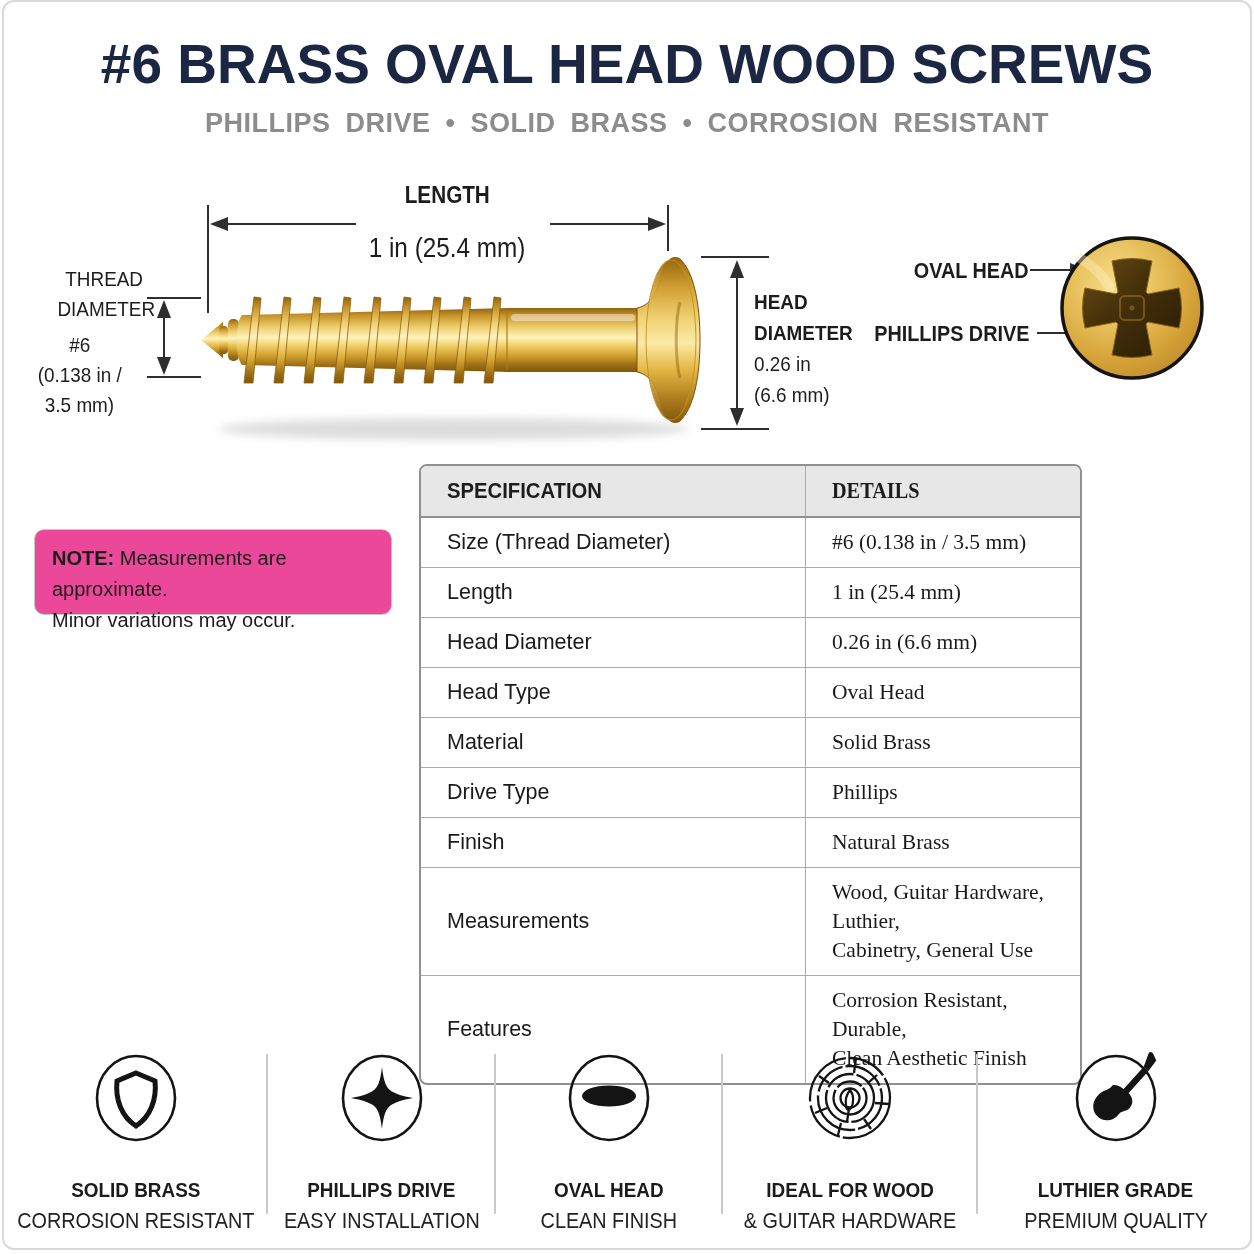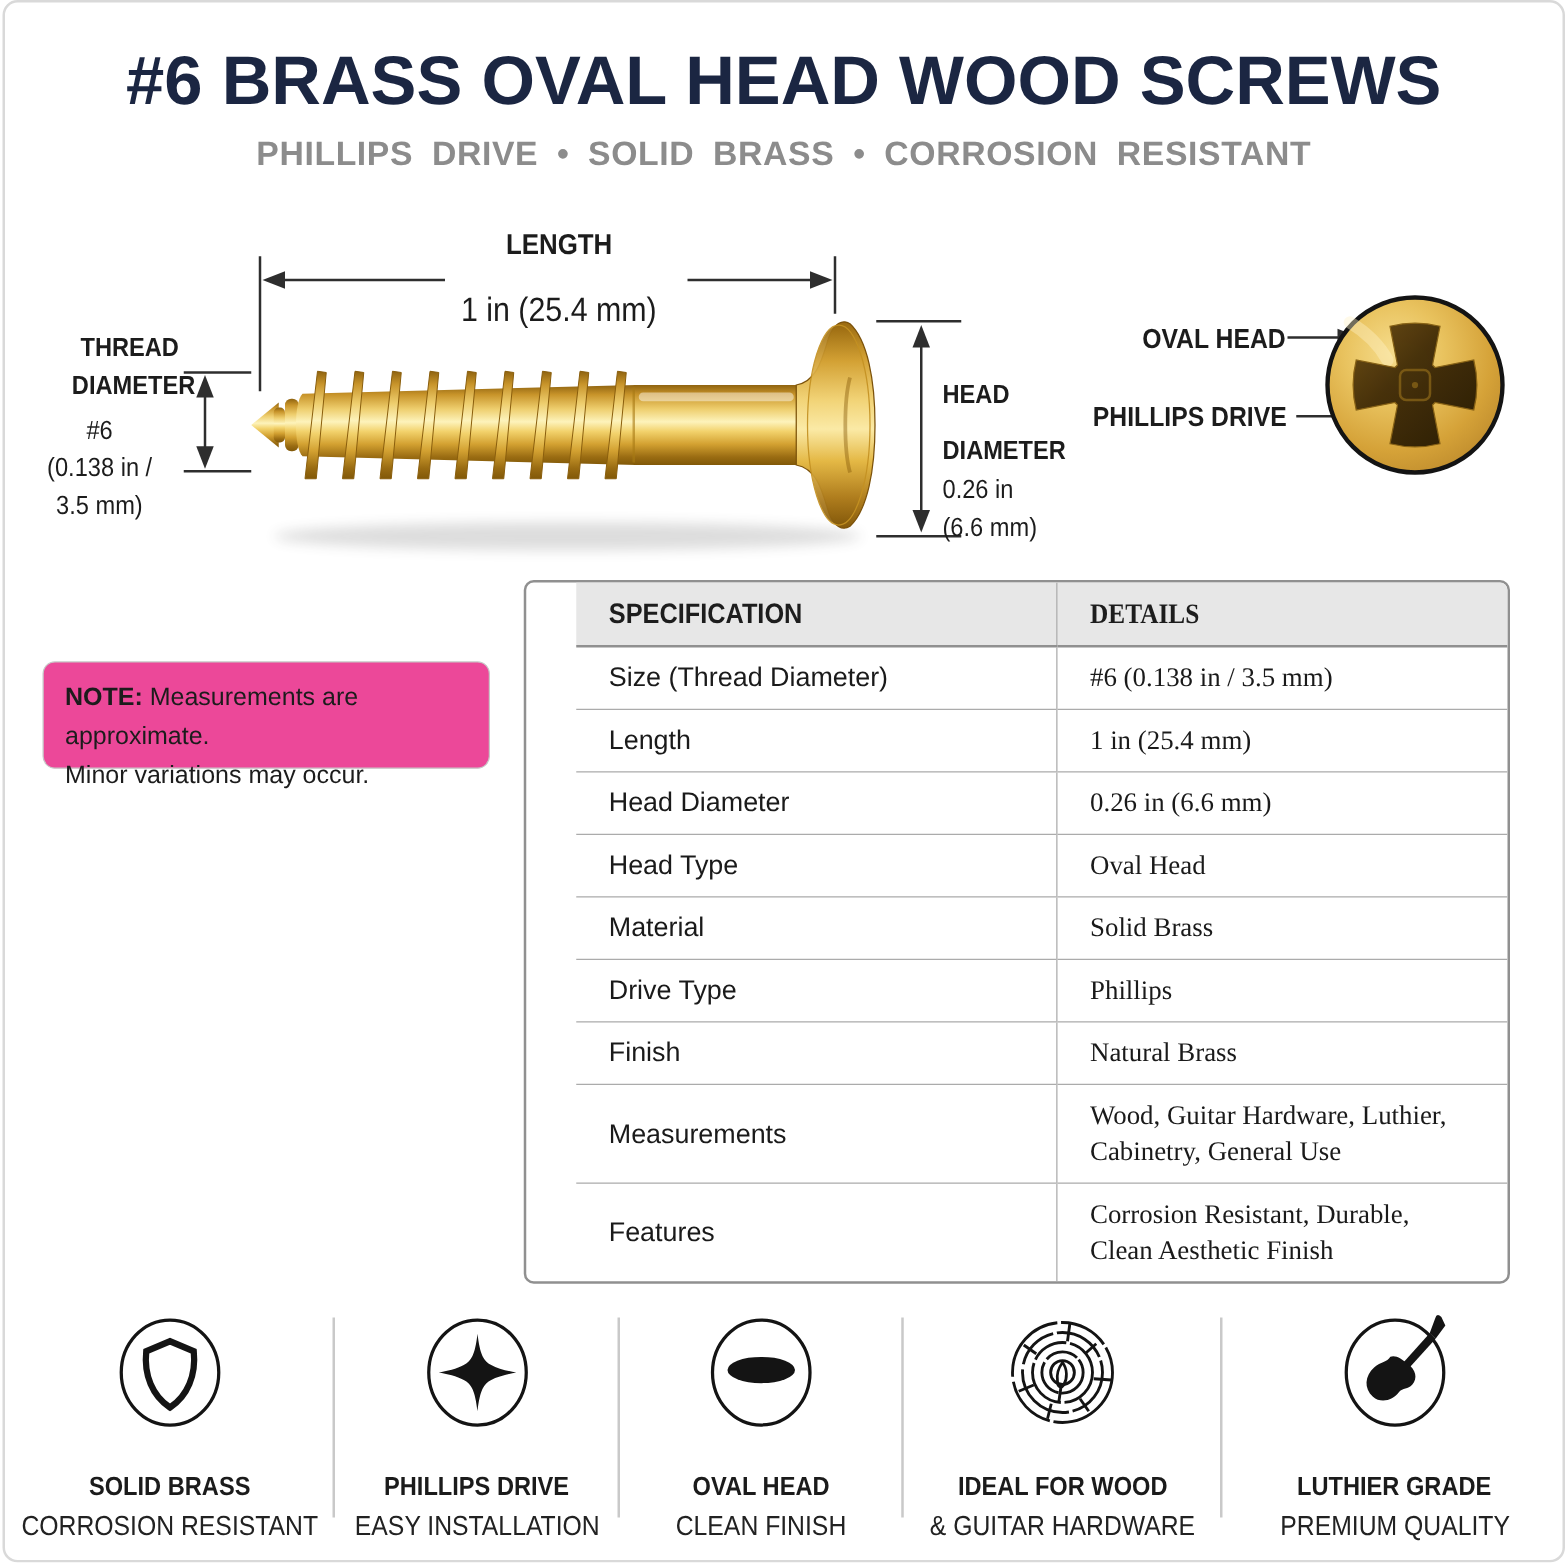--- a/index.html
+++ b/index.html
@@ -18,37 +18,37 @@
   .title{top:30px;left:0;right:0;text-align:center;font-size:55px;font-weight:bold;
          color:#1b2642;letter-spacing:0px;white-space:nowrap;}
   .subtitle{top:106px;left:0;right:0;text-align:center;font-size:27px;font-weight:bold;
          color:#8c8c8c;letter-spacing:0.5px;word-spacing:7px;white-space:nowrap;}
 
   
   .dim-label{font-weight:bold;color:#1c1c1c;}
   .length-label{top:180px;left:328px;width:230px;text-align:center;font-size:23px;}
   .length-value{top:231px;left:328px;width:230px;text-align:center;font-size:27px;color:#1c1c1c;}
   .thread-label{top:262px;left:0px;width:152px;text-align:center;font-size:21px;line-height:30px;color:#1c1c1c;}
-  .thread-label .b{font-weight:bold;margin-left:48px;}
+  .thread-label .b{font-weight:normal;margin-left:48px;}
   .gap-top{margin-top:6px;}
   .head-label{top:284px;left:750px;width:140px;text-align:left;font-size:21px;line-height:31px;color:#1c1c1c;}
-  .head-label .b{font-weight:bold;margin-top:14px;}
+  .head-label .b{font-weight:bold;}
   .callout{font-size:22px;font-weight:bold;color:#1c1c1c;text-align:right;white-space:nowrap;}
   .callout-oval{top:256px;left:820px;width:205px;}
   .callout-phillips{top:319px;left:810px;width:215px;}
 
   
   .note-box{top:527px;left:30px;width:358px;height:86px;background:#ec4899;
     border:1.5px solid #c7c7c7;border-radius:10px;box-sizing:border-box;
     padding:13px 17px;font-size:20px;line-height:31px;color:#1c1c1c;}
   .note-box .b{font-weight:bold;}
 
   
-  .table-wrap{top:462px;left:415px;width:789px;border:2px solid #909090;border-radius:8px;
-    overflow:hidden;background:#fff;box-sizing:border-box;padding-left:40px;}
+  .table-wrap{top:462px;left:415px;width:663px;border:2px solid #909090;border-radius:8px;
+    overflow:hidden;background:#fff;box-sizing:border-box;}
   table{width:100%;border-collapse:collapse;font-size:21.5px;color:#1a1a1a;}
   th{background:#e7e7e7;text-align:left;padding:12px 0 12px 26px;font-size:22.5px;
      border-bottom:2px solid #909090;color:#1d1d1d;}
   td{padding:10px 10px 10px 26px;line-height:29px;vertical-align:middle;}
   tbody tr + tr td{border-top:1.5px solid #ababab;}
   .col-details{border-left:1.5px solid #ababab;font-family:Liberation Serif, serif;}
   .w-spec{width:358px;}
   td.col-details{white-space:pre-line;}
 
   

